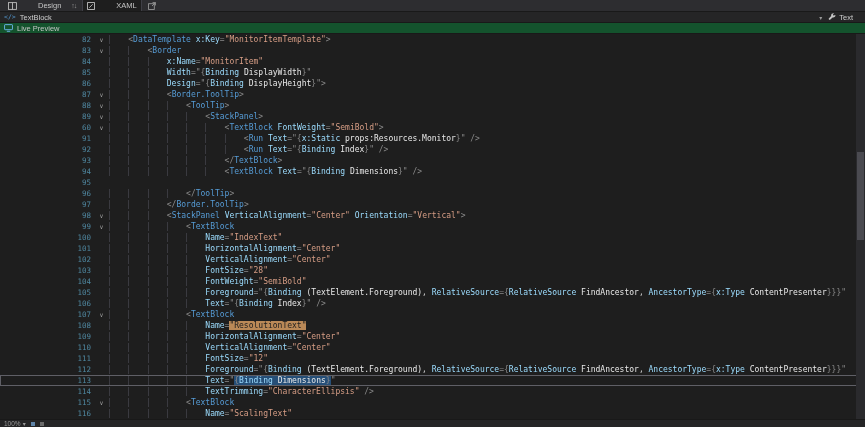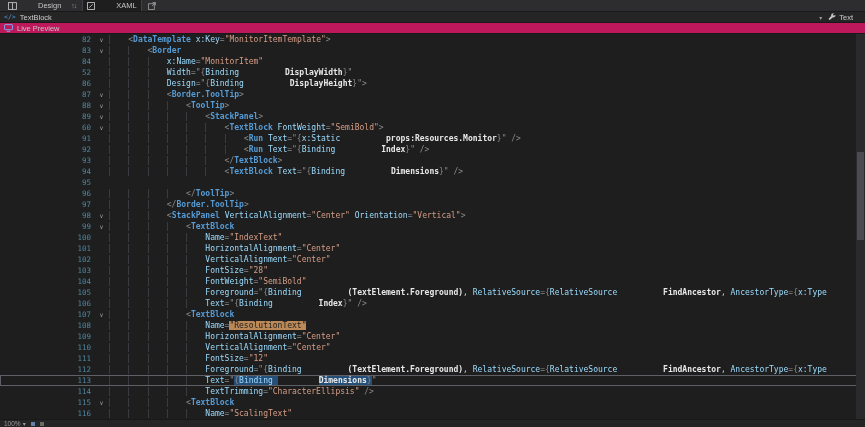--- a/index.html
+++ b/index.html
@@ -14,41 +14,41 @@
   .vtab.active { background:#1e1e1e; border-left:1px solid #3f3f46; border-right:1px solid #3f3f46; }
   .swapglyph { font-size:7px; color:#9a9a9a; letter-spacing:-1px; }
 
   .bar2 { height:11px; background:#252526; border-bottom:1px solid #191919;
           display:flex; align-items:center; gap:4px; padding:0 4px;
           font-size:7.5px; color:#cccccc; }
   .bar2 .right { margin-left:auto; display:flex; align-items:center; gap:6px; padding-right:8px; }
   .caret { font-size:6px; color:#9a9a9a; }
   .tagglyph { color:#569cd6; font-size:6.5px; font-family:"DejaVu Sans Mono", monospace; }
 
-  .bar3 { height:11px; background:#be185d; border-bottom:1px solid #191919;
+  .bar3 { height:11px; background:#14532d; border-bottom:1px solid #191919;
           display:flex; align-items:center; gap:4px; padding:0 4px;
           font-size:7.5px; color:#c5c5c5; }
 
   
   .editor { height:385px; position:relative; overflow:hidden; background:#1e1e1e; }
   .row  { display:flex; height:11px; }
   .row.cur { box-shadow: inset 0 0 0 1px #5f5f66; }
   .gutter { flex:none; width:94px; text-align:right; padding-right:3px;
             color:#4f87a0; font:7.5px/11px "DejaVu Sans Mono", monospace; }
   .fold { flex:none; width:15px; text-align:center; color:#9a9a9a;
           font:6px/11px "DejaVu Sans", sans-serif; }
   .code { flex:1; white-space:pre; overflow:hidden;
           font:8px/11px "DejaVu Sans Mono", monospace; color:#d4d4d4; }
 
   
-  .t { color:#569cd6;font-weight:bold; }                       
+  .t { color:#569cd6; }                       
   .a { color:#9cdcfe; }                       
   .s { color:#d69d85; }                       
   .d { color:#8a8a8a; }                       
-  .p { color:#e8e8e8; font-weight:bold;margin-left:41px; }     
+  .p { color:#e8e8e8; font-weight:normal; }     
   .w { color:#d4d4d4; }                       
   .sel  { background:#264f78; }               
   .find { background:#ba8957; color:#1e1e1e; }
   .ind  { color:#d4d4d4;
           background-image:repeating-linear-gradient(90deg,#3a3a40 0 1px,transparent 1px 4ch); }
 
   
   .scrollbar { position:absolute; right:0; top:0; width:9px; height:100%; background:#2a2a2d; }
   .thumb { position:absolute; right:1px; top:118px; width:7px; height:88px; background:#4a4a50; }
 
@@ -131,21 +131,21 @@
         <span class="gutter">83</span>
         <span class="fold">∨</span>
         <span class="code"><span class="ind">        </span><span class="d">&lt;</span><span class="t">Border</span></span>
       </div>
       <div class="row">
         <span class="gutter">84</span>
         <span class="fold"></span>
         <span class="code"><span class="ind">            </span><span class="a">x:Name</span><span class="d">=</span><span class="s">"MonitorItem"</span></span>
       </div>
       <div class="row">
-        <span class="gutter">52</span>
+        <span class="gutter">85</span>
         <span class="fold"></span>
         <span class="code"><span class="ind">            </span><span class="a">Width</span><span class="d">="{</span><span class="a">Binding</span><span class="w"> </span><span class="p">DisplayWidth</span><span class="d">}"</span></span>
       </div>
       <div class="row">
         <span class="gutter">86</span>
         <span class="fold"></span>
         <span class="code"><span class="ind">            </span><span class="a">Design</span><span class="d">="{</span><span class="a">Binding</span><span class="w"> </span><span class="p">DisplayHeight</span><span class="d">}"&gt;</span></span>
       </div>
       <div class="row">
         <span class="gutter">87</span>

